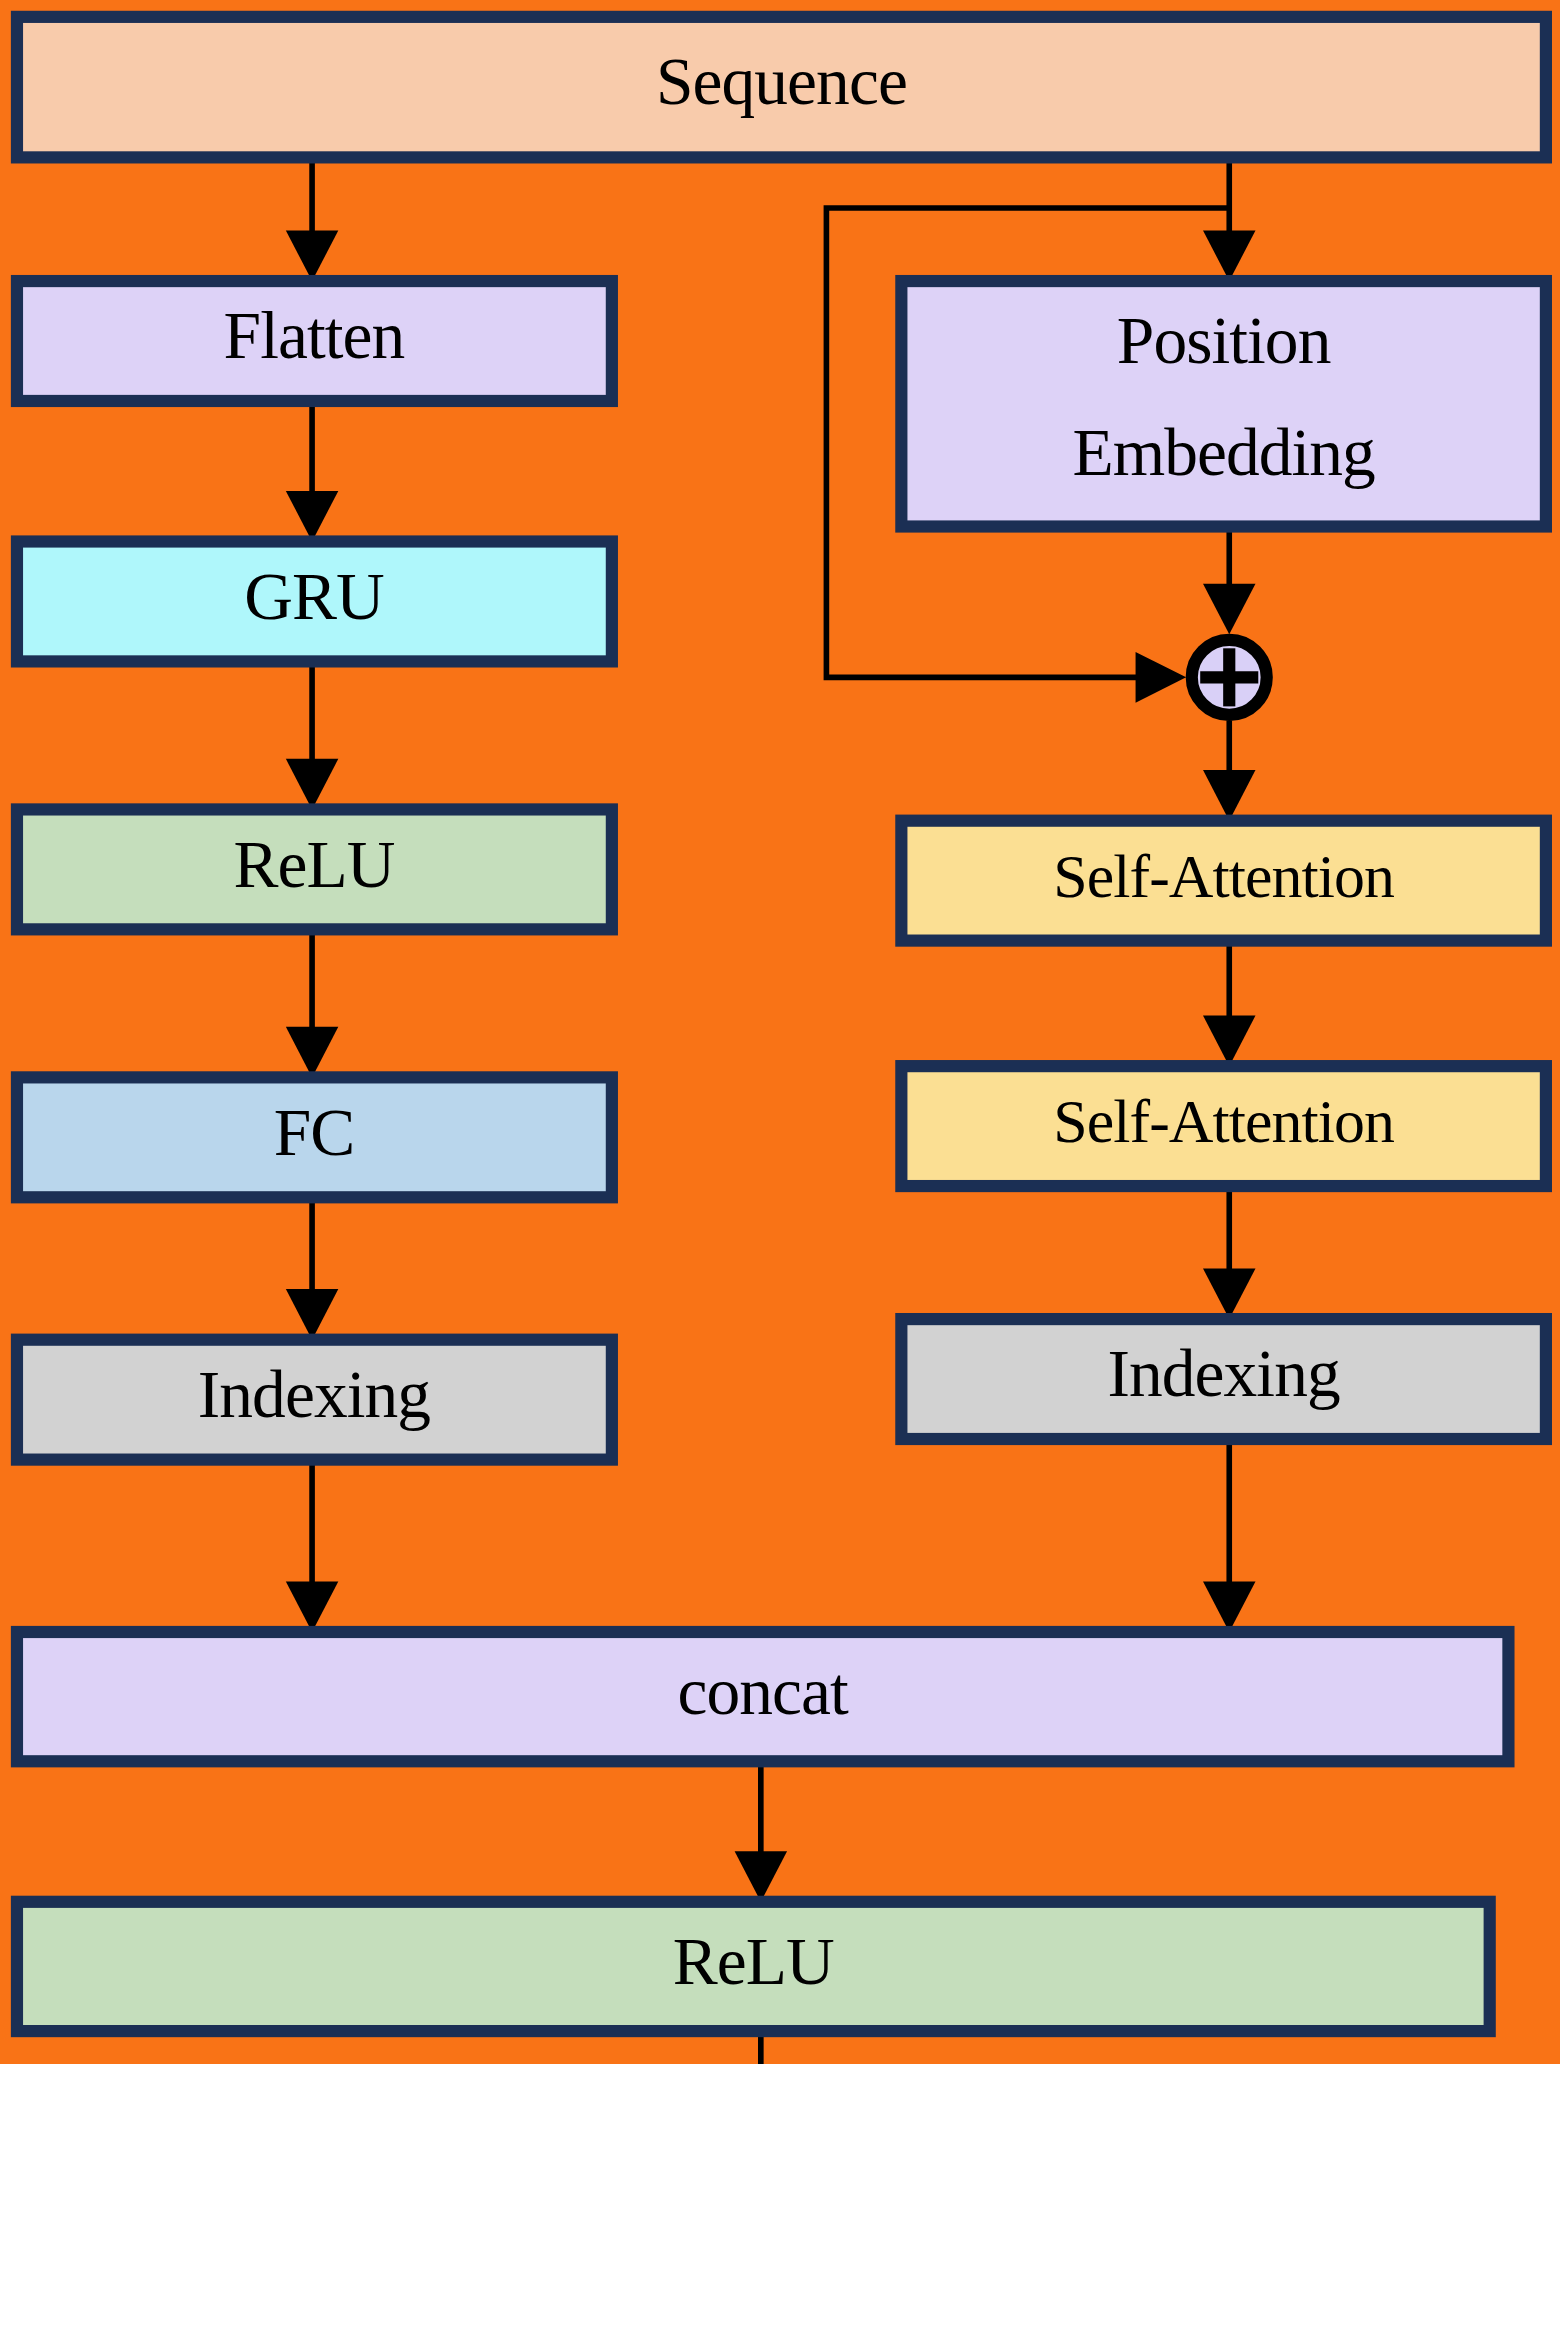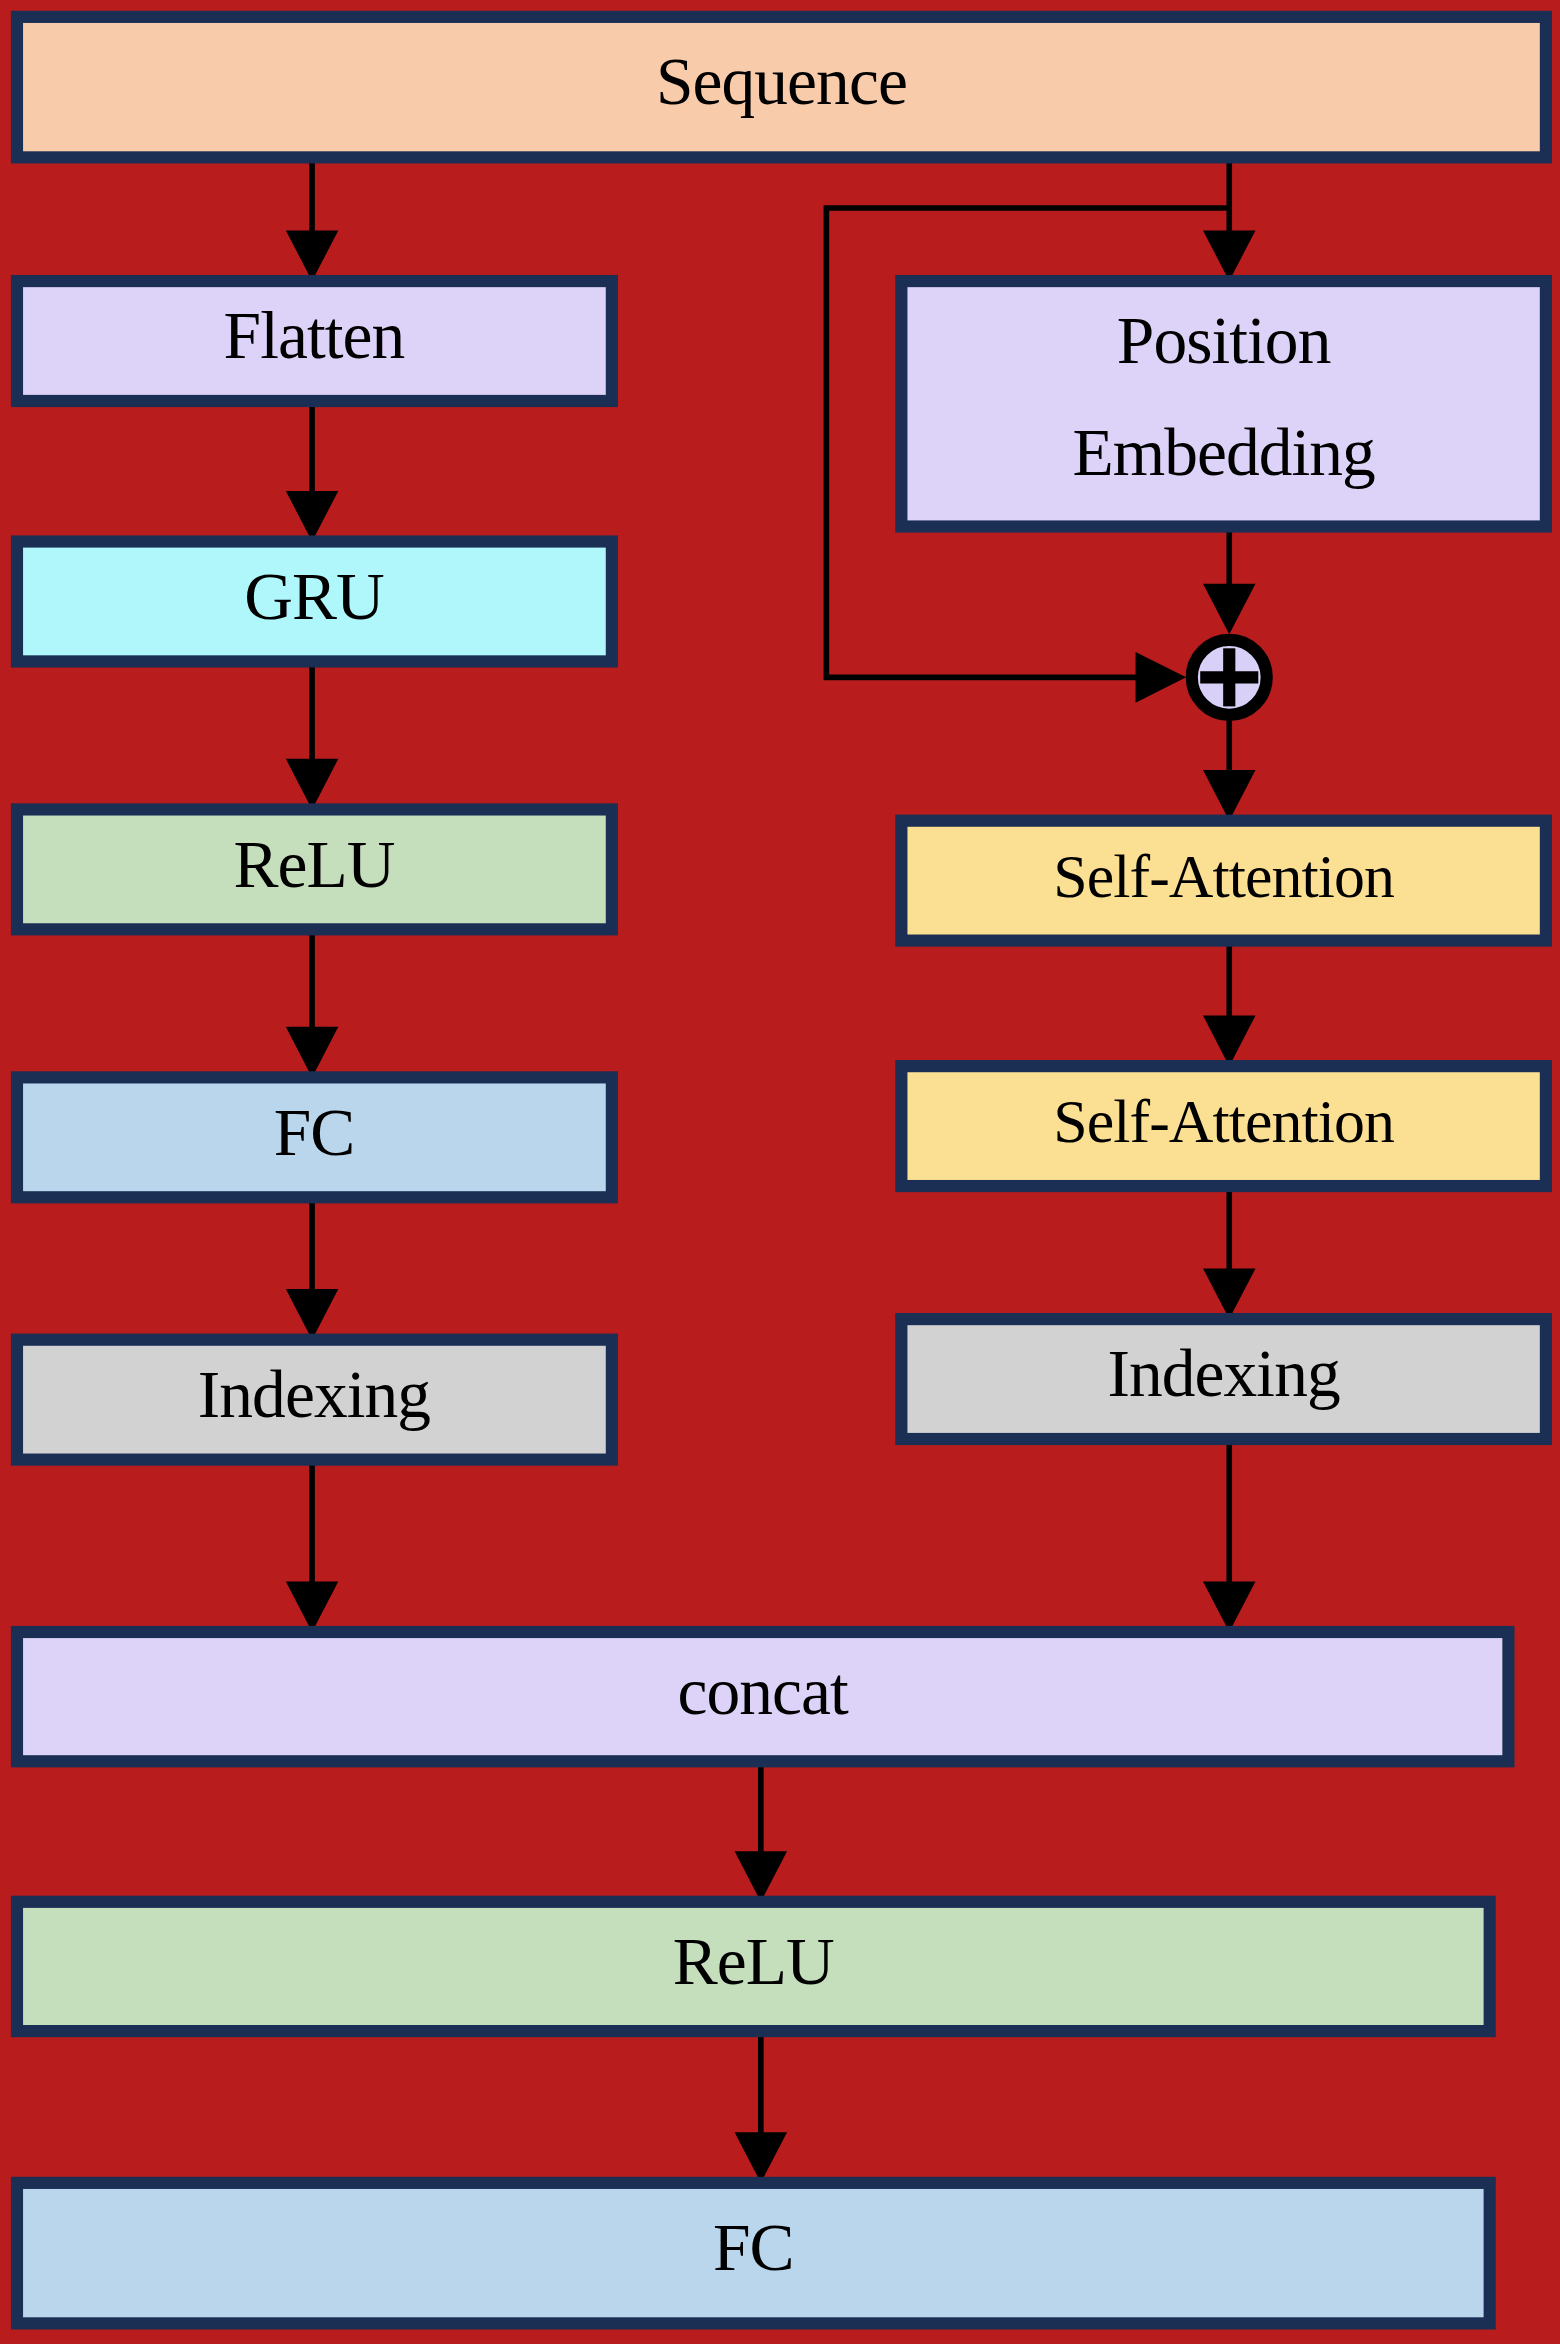--- a/index.html
+++ b/index.html
@@ -3,22 +3,22 @@
 <meta charset="utf-8">
 <style>
   html, body {
     margin: 0;
     padding: 0;
     background: #ffffff;
   }
   #diagram-root {
     position: relative;
     width: 1561px;
-    height: 2344px;
-    background: #b91c1c;
+    height: 2064px;
+    background: #f97316;
     font-family: "Liberation Serif", "DejaVu Serif", serif;
     overflow: hidden;
   }
   svg#flow-svg {
     position: absolute;
     top: 0;
     left: 0;
     width: 1561px;
     height: 2344px;
     display: block;

